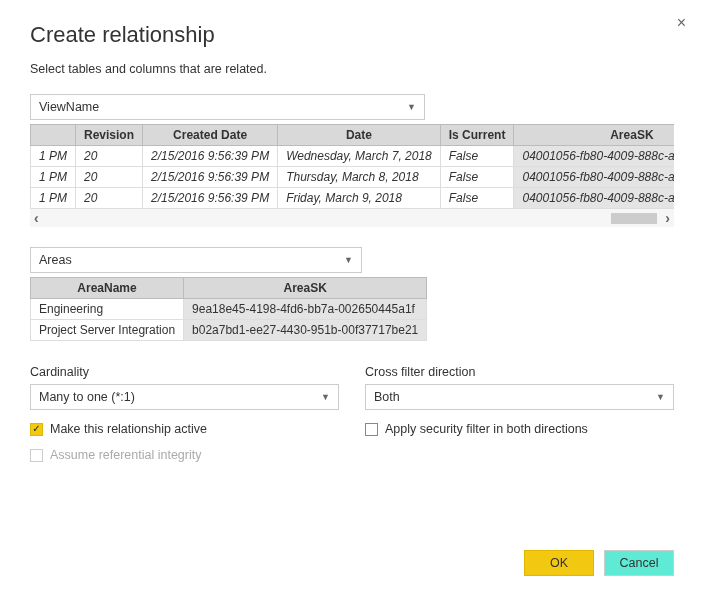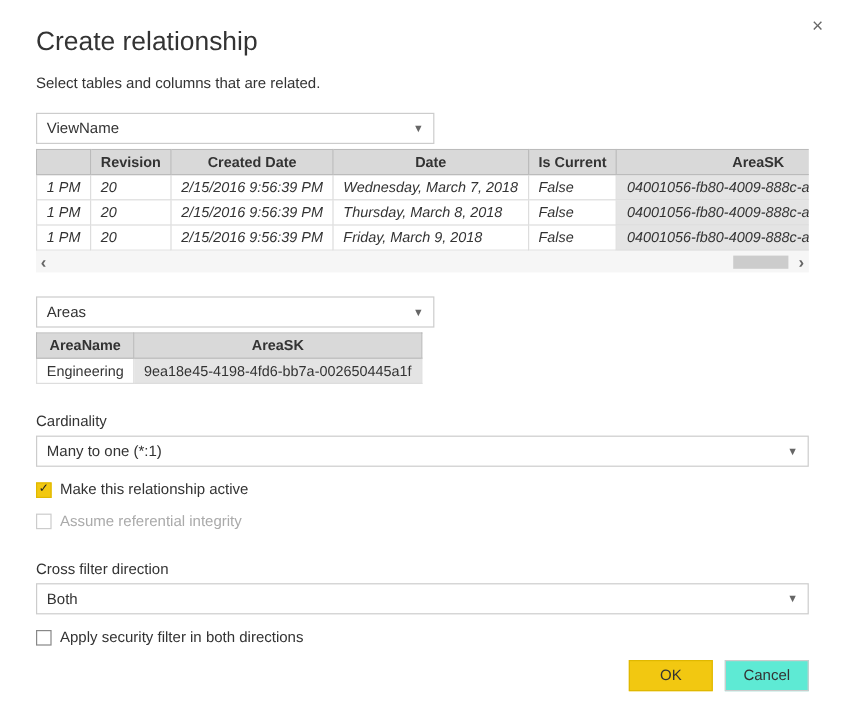--- a/index.html
+++ b/index.html
@@ -39,21 +39,21 @@
     font-size: 12.5px;
     color: #333;
     background: #fff;
     display: flex;
     justify-content: space-between;
     align-items: center;
     height: 26px;
     cursor: pointer;
   }
   .dropdown .caret { font-size: 9px; color: #666; }
-  .table-select-1 { width: 332px; margin-bottom: 4px; }
+  .table-select-1 { width: 395px; margin-bottom: 4px; }
   .table-select-2 { width: 332px; margin: 20px 0 4px 0; }
   table {
     border-collapse: collapse;
     font-size: 12px;
   }
   th {
     background: #d9d9d9;
     border: 1px solid #bbb;
     padding: 3px 8px;
     font-weight: 600;
@@ -80,21 +80,20 @@
     background: #f6f6f6;
   }
   .scrollbar .arrow { font-weight: bold; color: #666; cursor: pointer; font-size: 14px; }
   .scrollbar .trackfill { flex:1; }
   .scrollbar .rightgroup { display: flex; align-items:center; }
   .scrollbar .rthumb { width:46px; height:11px; background:#ccc; margin-right:8px; }
   .lower {
     display: flex;
     gap: 26px;
     margin-top: 24px;
-    flex-direction: column;
   }
   .lower .col { flex: 1; }
   .field-label { font-size: 12.5px; margin-bottom: 5px; }
   .checkbox-row {
     display: flex;
     align-items: center;
     gap: 7px;
     margin-top: 12px;
     font-size: 12.5px;
   }
@@ -199,20 +198,24 @@
 <table>
   <tbody>
       <tr>
     <th>AreaName</th>
     <th>AreaSK</th>
   </tr>
   <tr>
     <td style="font-style:normal">Engineering</td>
     <td class="selcol" style="font-style:normal">9ea18e45-4198-4fd6-bb7a-002650445a1f</td>
   </tr>
+  <tr>
+    <td style="font-style:normal">Project Server Integration</td>
+    <td class="selcol" style="font-style:normal">b02a7bd1-ee27-4430-951b-00f37717be21</td>
+  </tr>
 </tbody>
   </table>
 
 <div class="lower">
   <div class="col">
     <div class="field-label">Cardinality</div>
     <div class="dropdown">
       <span>Many to one (*:1)</span>
       <span class="caret">▼</span>
     </div>

